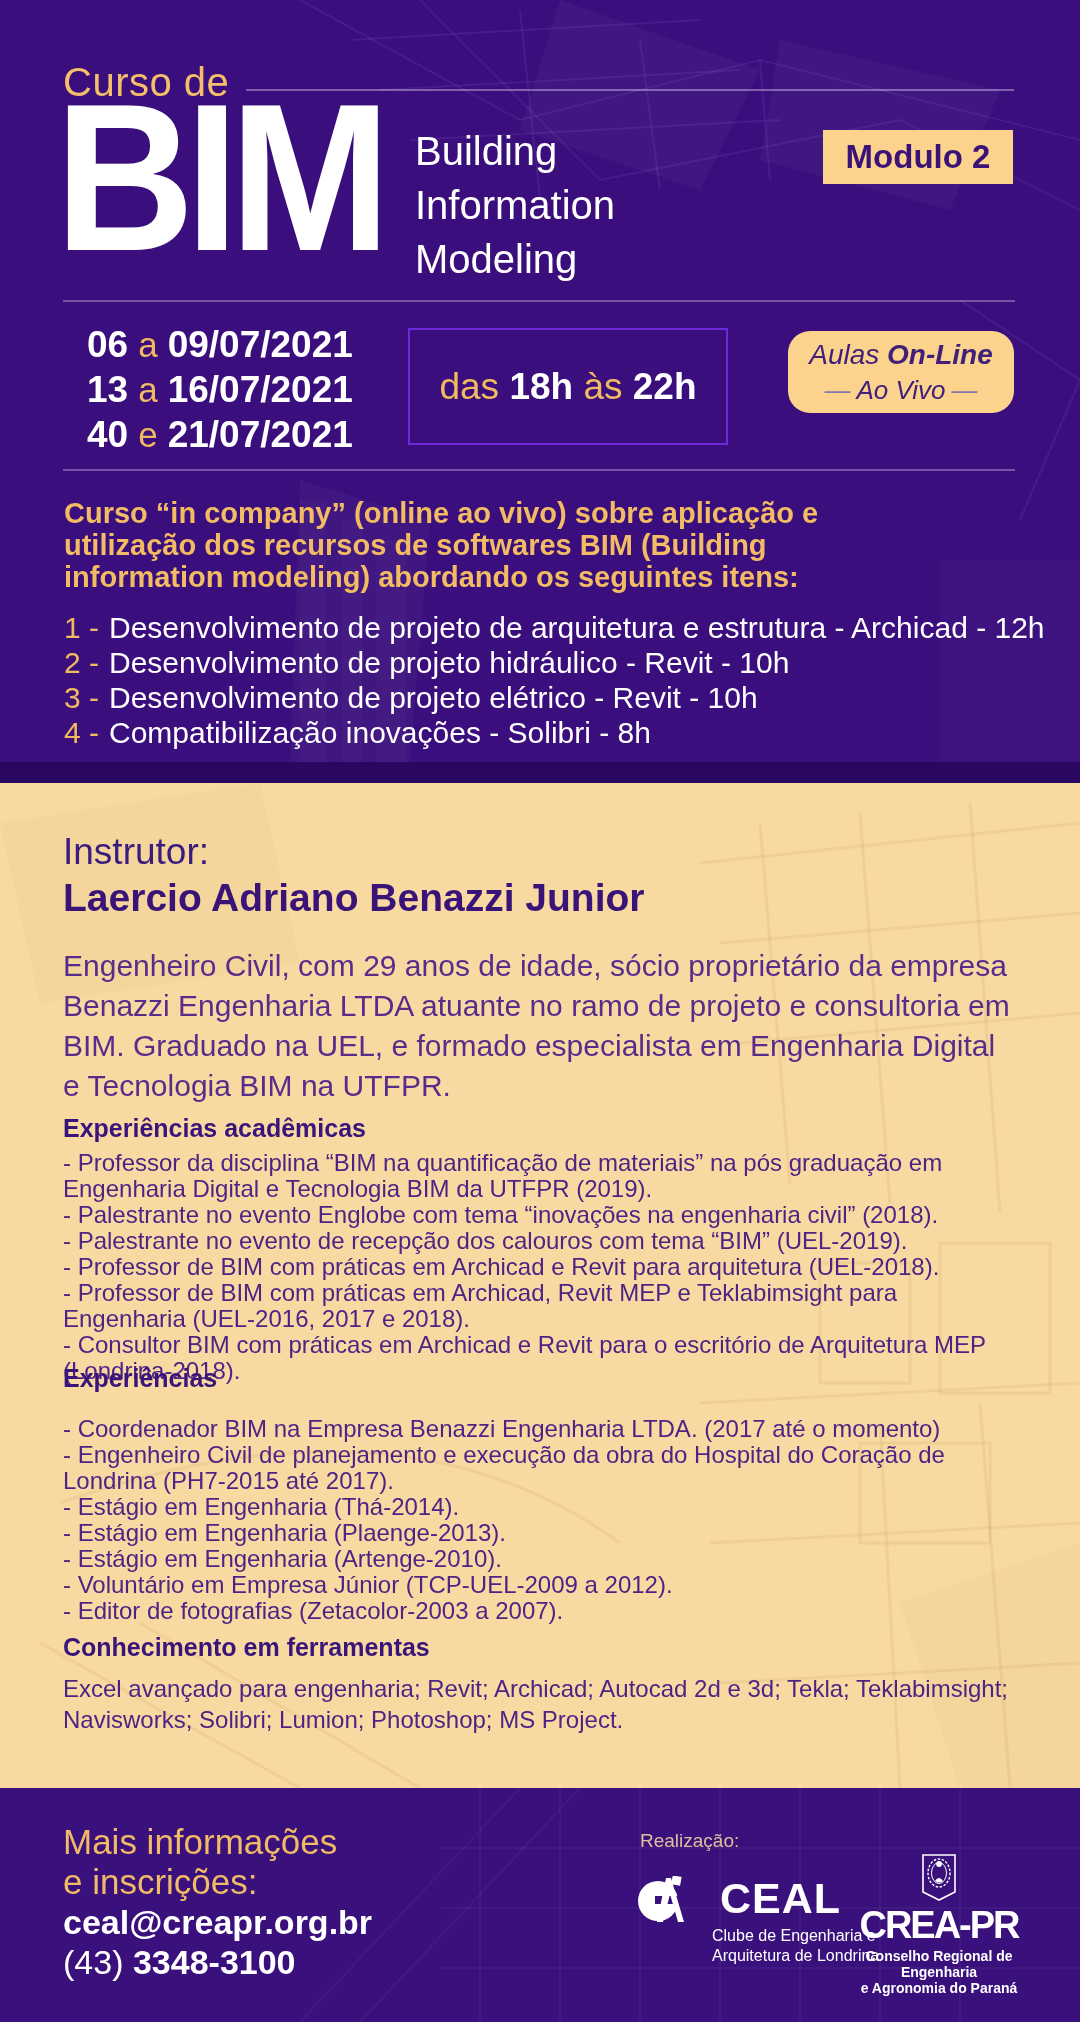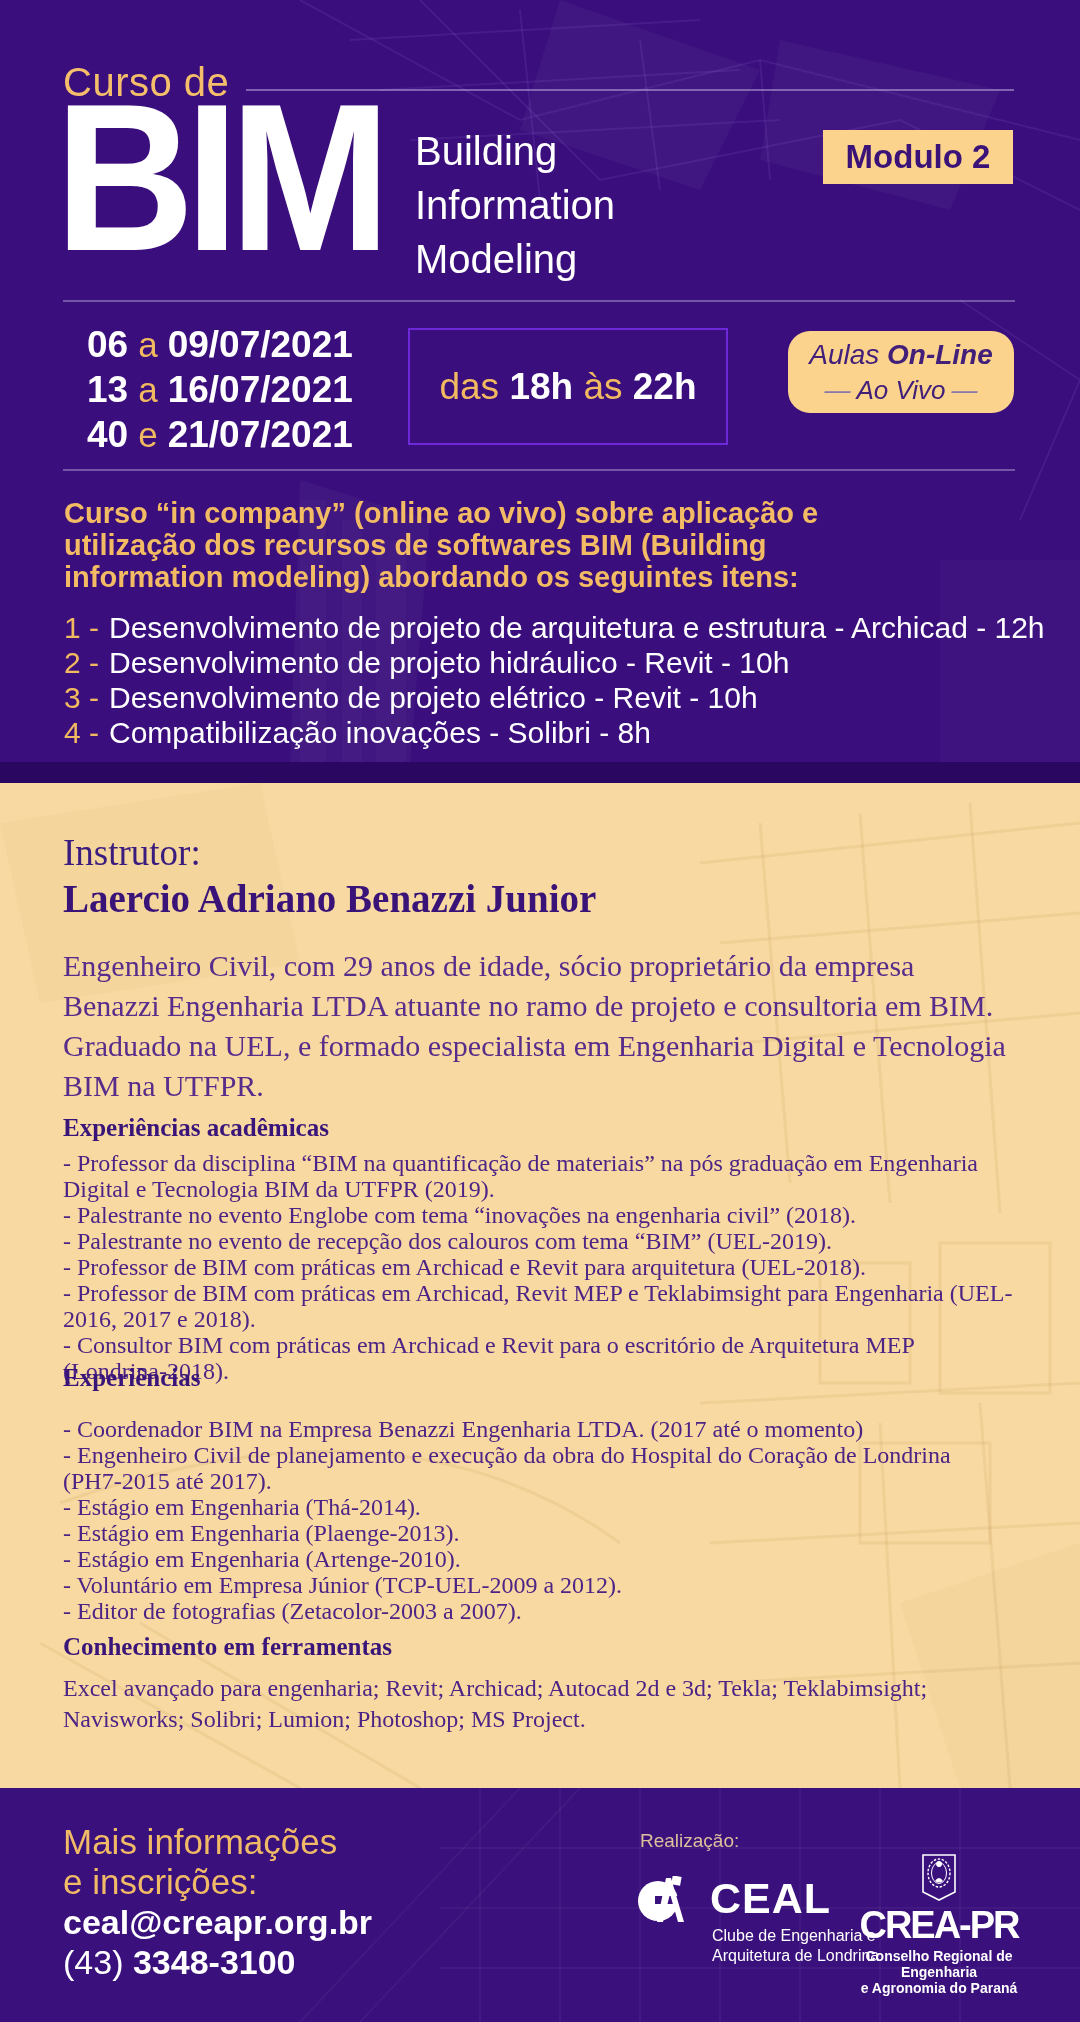--- a/index.html
+++ b/index.html
@@ -31,42 +31,42 @@
   .mode-l2{font-size:26px;}
   .mode-l2 .dash{color:#8878AC;padding:0 6px;}
   .intro{position:absolute;left:64px;top:486px;font-size:29px;line-height:32px;font-weight:bold;color:#F2BB64;margin-top:11px;}
   .course-list{position:absolute;left:64px;top:602px;font-size:30px;line-height:35px;color:#ffffff;margin-top:8px;}
   .course-item .gold{color:#F2BA60;margin-right:10px;}
 
   
   .strip{position:absolute;left:0;top:762px;width:1080px;height:21px;background:#2A0761;}
 
   
-  .bio-section{position:absolute;left:0;top:783px;width:1080px;height:1103px;background:#F8D9A1;font-family:Liberation Serif, serif;}
+  .bio-section{position:absolute;left:0;top:783px;width:1080px;height:1103px;background:#F8D9A1;}
   .bio-deco{position:absolute;right:0;top:0;}
   .instr-label{position:absolute;left:63px;top:48px;font-size:37px;color:#3A1C7E;}
   .instr-name{position:absolute;left:63px;top:93px;font-size:39px;font-weight:bold;color:#391377;}
   .instr-bio{position:absolute;left:63px;top:163px;width:950px;font-size:30px;line-height:40px;color:#582C8B;}
   .sec-h{position:absolute;left:63px;font-size:25px;font-weight:bold;color:#39157A;}
   .h-acad{top:331px;} .h-exp{top:581px;} .h-tools{top:850px;}
   .sec-list{position:absolute;left:63px;width:952px;font-size:24px;line-height:26px;color:#4D2485;}
   .l-acad{top:367px;} .l-exp{top:633px;}
   .tools-text{position:absolute;left:63px;top:890px;width:952px;font-size:24px;line-height:31px;color:#4D2485;}
 
   
   .footer{position:absolute;left:0;top:1788px;width:1080px;height:234px;background:#3A107C;}
   .footer-deco{position:absolute;right:0;top:0;}
   .contact{position:absolute;left:63px;top:34px;line-height:40px;}
   .contact .gold{font-size:35px;color:#F1BA66;}
   .contact .email{font-size:34px;font-weight:bold;color:#ffffff;}
   .contact .phone{font-size:34px;color:#ffffff;}
   .contact .phone b{font-weight:bold;}
   .realizacao{position:absolute;left:640px;top:42px;font-size:19px;color:#DEC09C;}
   .ceal{position:absolute;left:638px;top:88px;}
-  .ceal-row{display:flex;align-items:flex-start;gap:8px;}
+  .ceal-row{display:flex;align-items:flex-start;gap:18px;}
   .ceal-name{font-size:43px;font-weight:bold;color:#ffffff;line-height:44px;letter-spacing:1px;}
   .ceal-tag{margin-top:4px;margin-left:74px;font-size:16px;line-height:20px;color:#ffffff;}
   .crea{position:absolute;left:848px;top:66px;width:182px;text-align:center;color:#ffffff;}
   .crea-emblem{margin:0 auto 4px auto;width:46px;height:48px;}
   .crea-name{font-size:38px;font-weight:bold;letter-spacing:-2px;line-height:38px;}
   .crea-tag{margin-top:4px;font-size:14px;font-weight:bold;line-height:16px;}
 </style>
 </head>
 <body>
 

